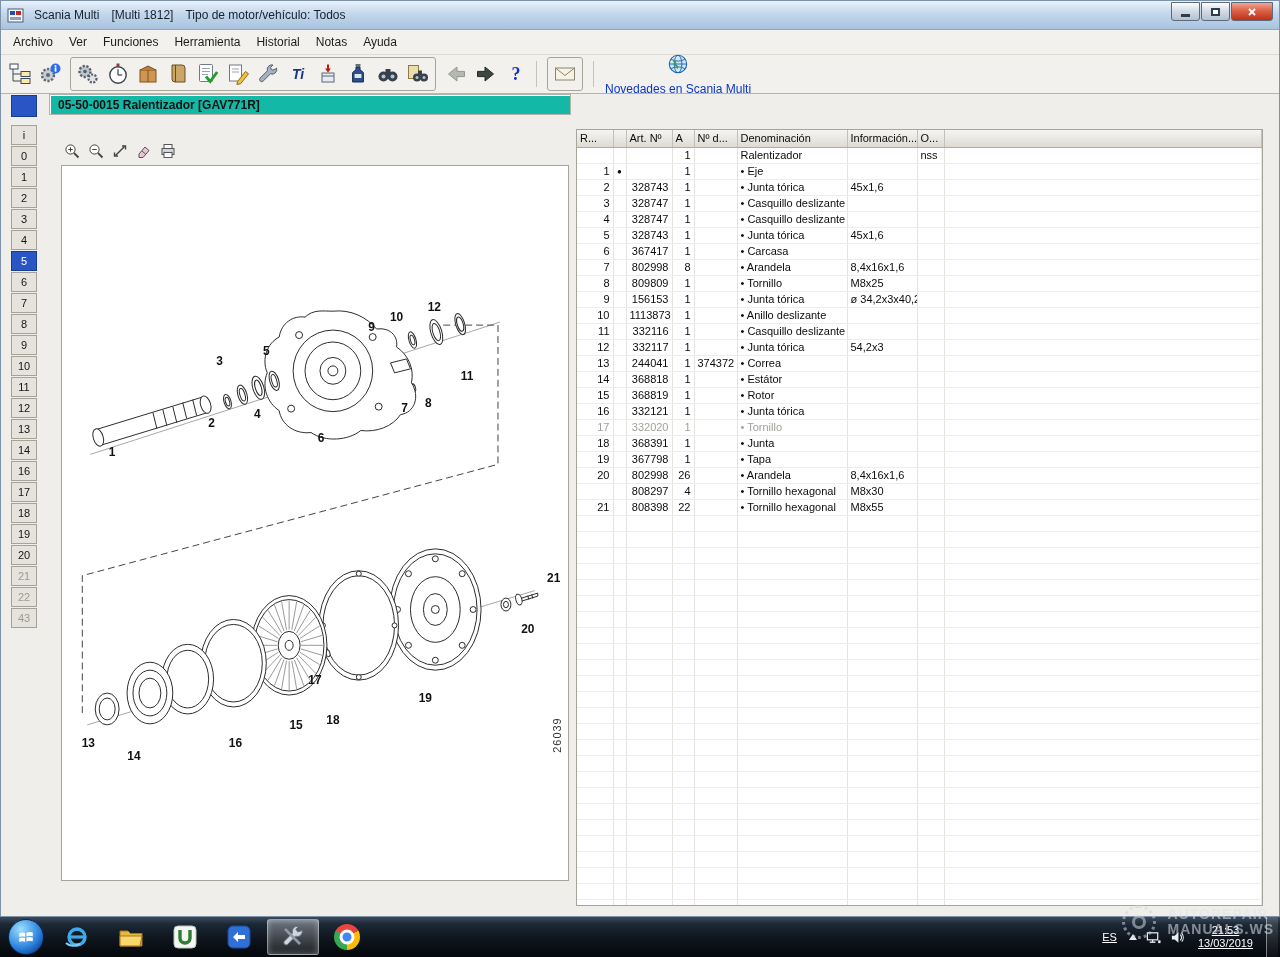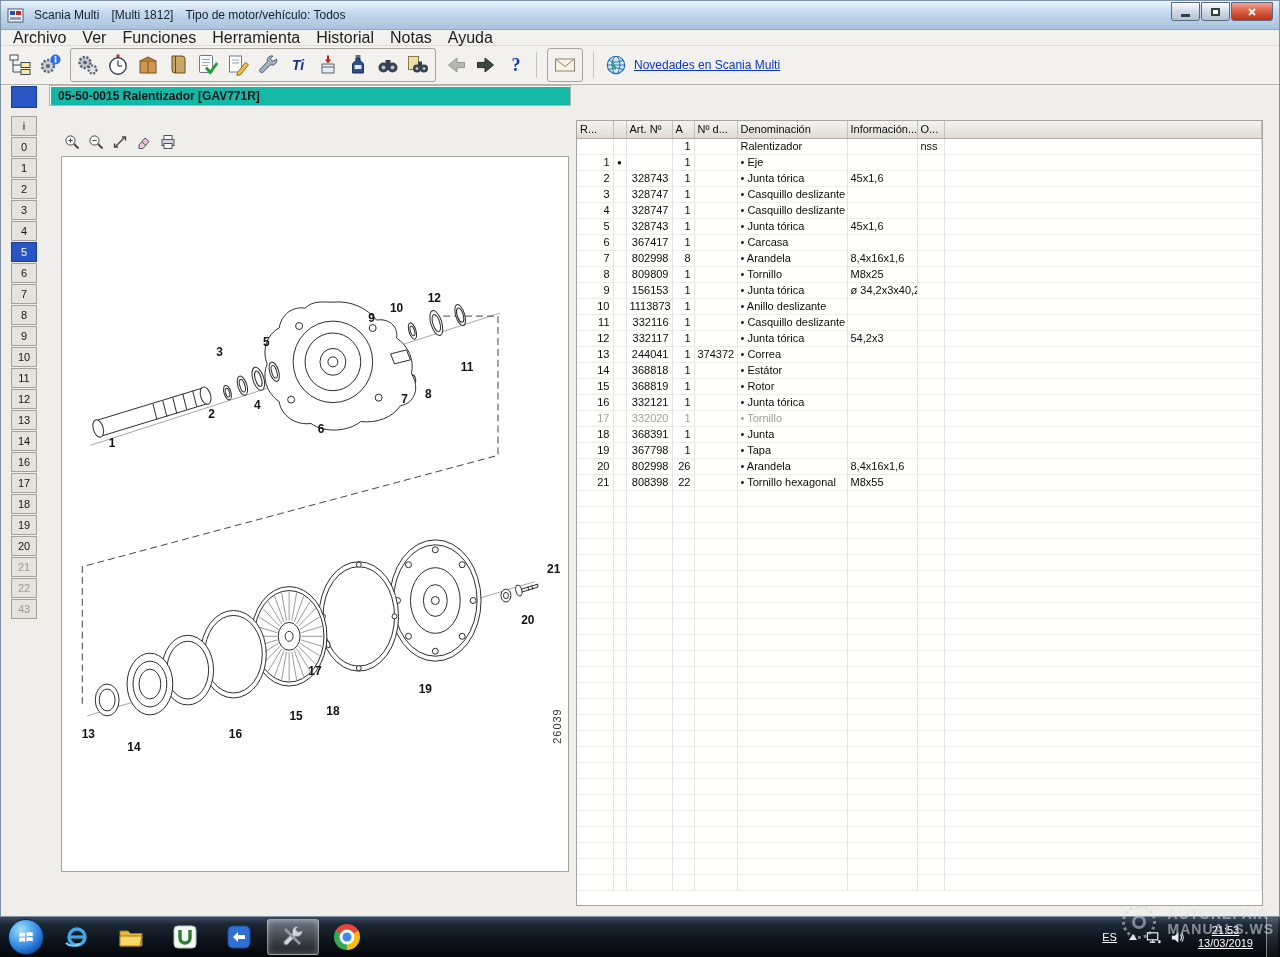--- a/index.html
+++ b/index.html
@@ -14,34 +14,34 @@
             border-bottom:1px solid #93a6bc;display:flex;align-items:center;padding:0 6px;gap:10px;flex:0 0 auto;}
   .app-icon{width:17px;height:17px;flex:0 0 auto;}
   .title-text{font-size:12px;color:#17212e;display:flex;gap:12px;}
   .win-controls{margin-left:auto;display:flex;gap:1px;align-self:flex-start;margin-top:1px;}
   .win-btn{width:29px;height:19px;border:1px solid #5a6b7d;border-radius:0 0 3px 3px;
            background:linear-gradient(#fdfdfd,#d4dde7 45%,#b4c1cf);display:flex;align-items:center;justify-content:center;}
   .win-btn.close{width:42px;background:linear-gradient(#f2a492,#dd6248 45%,#bd3217);}
   .glyph-min{width:9px;height:3px;background:#2d3d4d;margin-top:8px;}
   .glyph-max{width:9px;height:8px;border:2px solid #2d3d4d;background:#fff;}
 
-  .menubar{height:16px;background:#f3f1ed;border-bottom:1px solid #dedbd4;display:flex;align-items:center;
-           padding:0 4px;font-size:16px;color:#1c1c1c;flex:0 0 auto;}
+  .menubar{height:25px;background:#f3f1ed;border-bottom:1px solid #dedbd4;display:flex;align-items:center;
+           padding:0 4px;font-size:12px;color:#1c1c1c;flex:0 0 auto;}
   .menu-item{padding:2px 8px;cursor:default;}
 
   .toolbar{height:39px;background:#f3f1ed;border-bottom:1px solid #b7b4ac;display:flex;align-items:center;
            padding:0 4px;flex:0 0 auto;}
   .tbtn{width:30px;height:30px;display:flex;align-items:center;justify-content:center;border-radius:2px;}
   .tbtn svg{width:24px;height:24px;}
   .tool-group{display:flex;align-items:center;height:34px;border:1px solid #a8a59b;border-radius:3px;
               padding:0 2px;margin:0 5px;background:#f3f1ed;}
   .tsep{width:1px;height:26px;background:#c6c3bb;margin:0 5px;}
   .ti{color:#17358f;font-weight:bold;font-style:italic;font-size:14px;}
   .help{color:#1436b4;font-weight:bold;font-size:18px;font-family:"Liberation Serif",serif;}
-  .news{display:flex;align-items:center;gap:7px;margin-left:6px;}
+  .news{display:flex;align-items:center;gap:7px;margin-left:6px;flex-direction:column;}
   .news .link-text{font-size:12px;color:#0a36c4;text-decoration:underline;}
 
   
   .client{position:relative;flex:1;background:#f0eeea;overflow:hidden;}
 
   .sidebar{position:absolute;left:10px;top:1px;width:26px;}
   .nav-top{height:22px;background:#2a55c4;border:1px solid #173e8e;margin-bottom:8px;}
   .nav-item{height:20px;margin-bottom:1px;background:#e6e3dd;border:1px solid #a5a299;
             display:flex;align-items:center;justify-content:center;font-size:11px;color:#151515;cursor:default;}
   .nav-item.selected{background:#2a55c4;border-color:#173e8e;color:#fff;}
@@ -896,20 +896,31 @@
                 <td class="c-i"></td>
                 <td class="c-art num">802998</td>
                 <td class="c-a num">26</td>
                 <td class="c-nd num"></td>
                 <td class="c-den">• Arandela</td>
                 <td class="c-info">8,4x16x1,6</td>
                 <td class="c-o"></td>
                 <td class="c-fill"></td>
               </tr>
 
+              <tr>
+                <td class="c-r num"></td>
+                <td class="c-i"></td>
+                <td class="c-art num">808297</td>
+                <td class="c-a num">4</td>
+                <td class="c-nd num"></td>
+                <td class="c-den">• Tornillo hexagonal</td>
+                <td class="c-info">M8x30</td>
+                <td class="c-o"></td>
+                <td class="c-fill"></td>
+              </tr>
 
               <tr>
                 <td class="c-r num">21</td>
                 <td class="c-i"></td>
                 <td class="c-art num">808398</td>
                 <td class="c-a num">22</td>
                 <td class="c-nd num"></td>
                 <td class="c-den">• Tornillo hexagonal</td>
                 <td class="c-info">M8x55</td>
                 <td class="c-o"></td>

